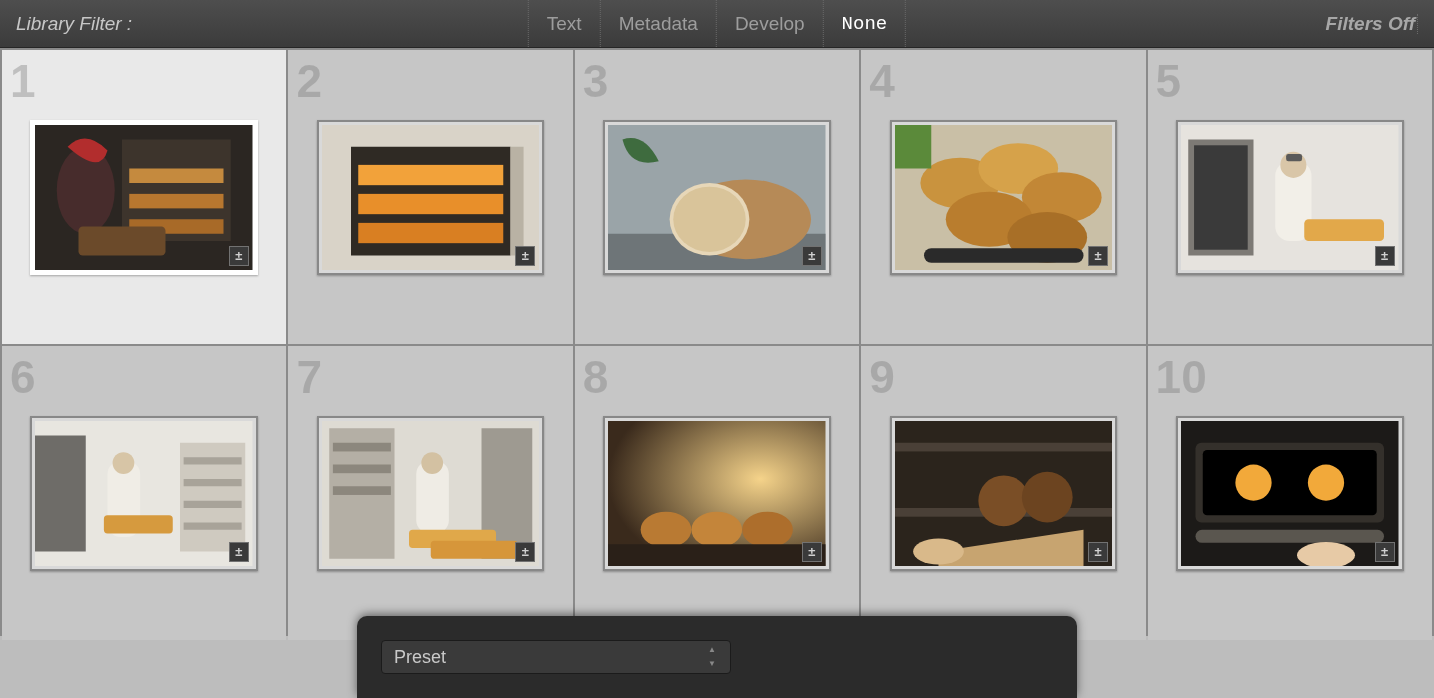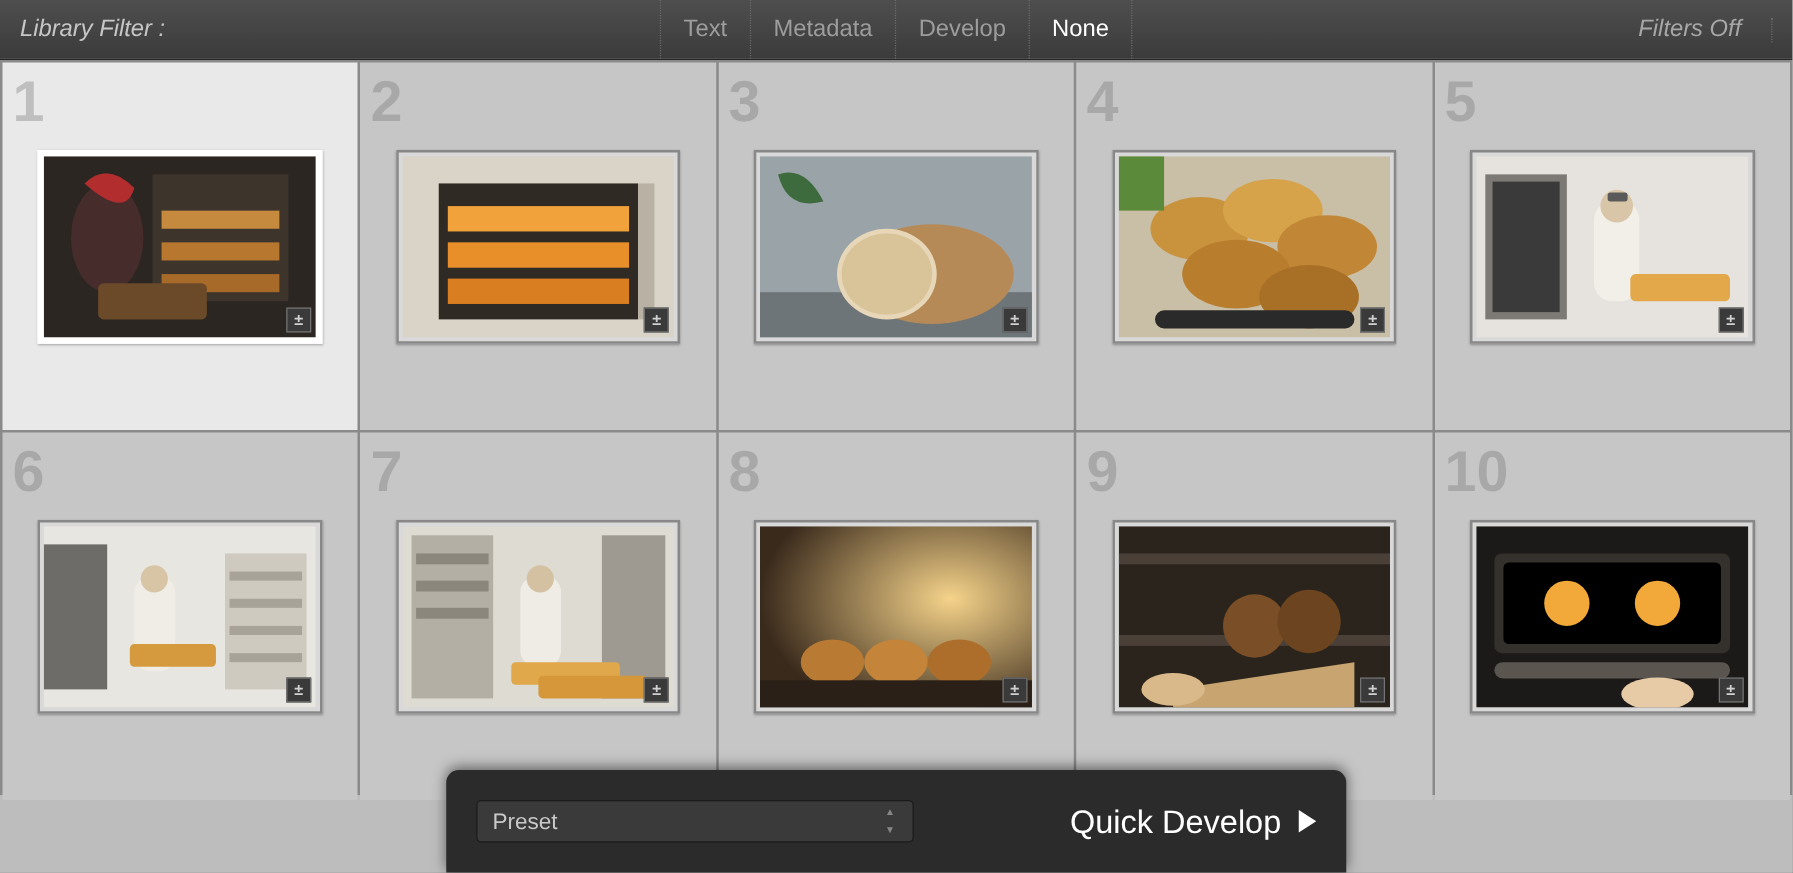--- a/index.html
+++ b/index.html
@@ -38,29 +38,30 @@
   }
   .filter-tab {
     display: flex;
     align-items: center;
     padding: 0 18px;
     color: #9d9d9d;
     border-left: 1px dotted #6a6a6a;
     cursor: pointer;
   }
   .filter-tab:last-child { border-right: 1px dotted #6a6a6a; }
-  .filter-tab.active { color: #fff; }
+  .filter-tab.active { color: #fff; font-family: Liberation Mono, monospace; }
   .filters-off {
     margin-left: auto;
     color: #a7a7a7;
     font-style: italic;
     display: flex;
     align-items: center;
-    gap: 24px;
+    gap: 2px;
     cursor: pointer;
+    font-weight: bold;
   }
   .filters-off .sep { border-left: 1px dotted #6a6a6a; height: 20px; }
 
   
   .grid {
     display: grid;
     grid-template-columns: repeat(5, 1fr);
     grid-template-rows: var(--row-h) var(--row-h);
     gap: 2px;
     padding: 2px;
@@ -386,17 +387,13 @@
 </div>
 
 <div class="qd-panel">
   <div class="preset">
     <span>Preset</span>
     <span class="stepper">
       <span>▲</span>
         <span>▼</span>
     </span>
   </div>
-  <div class="qd-title">
-    <span>Quick Develop</span>
-    <span class="tri"></span>
-  </div>
 </div>
 
 </body></html>

